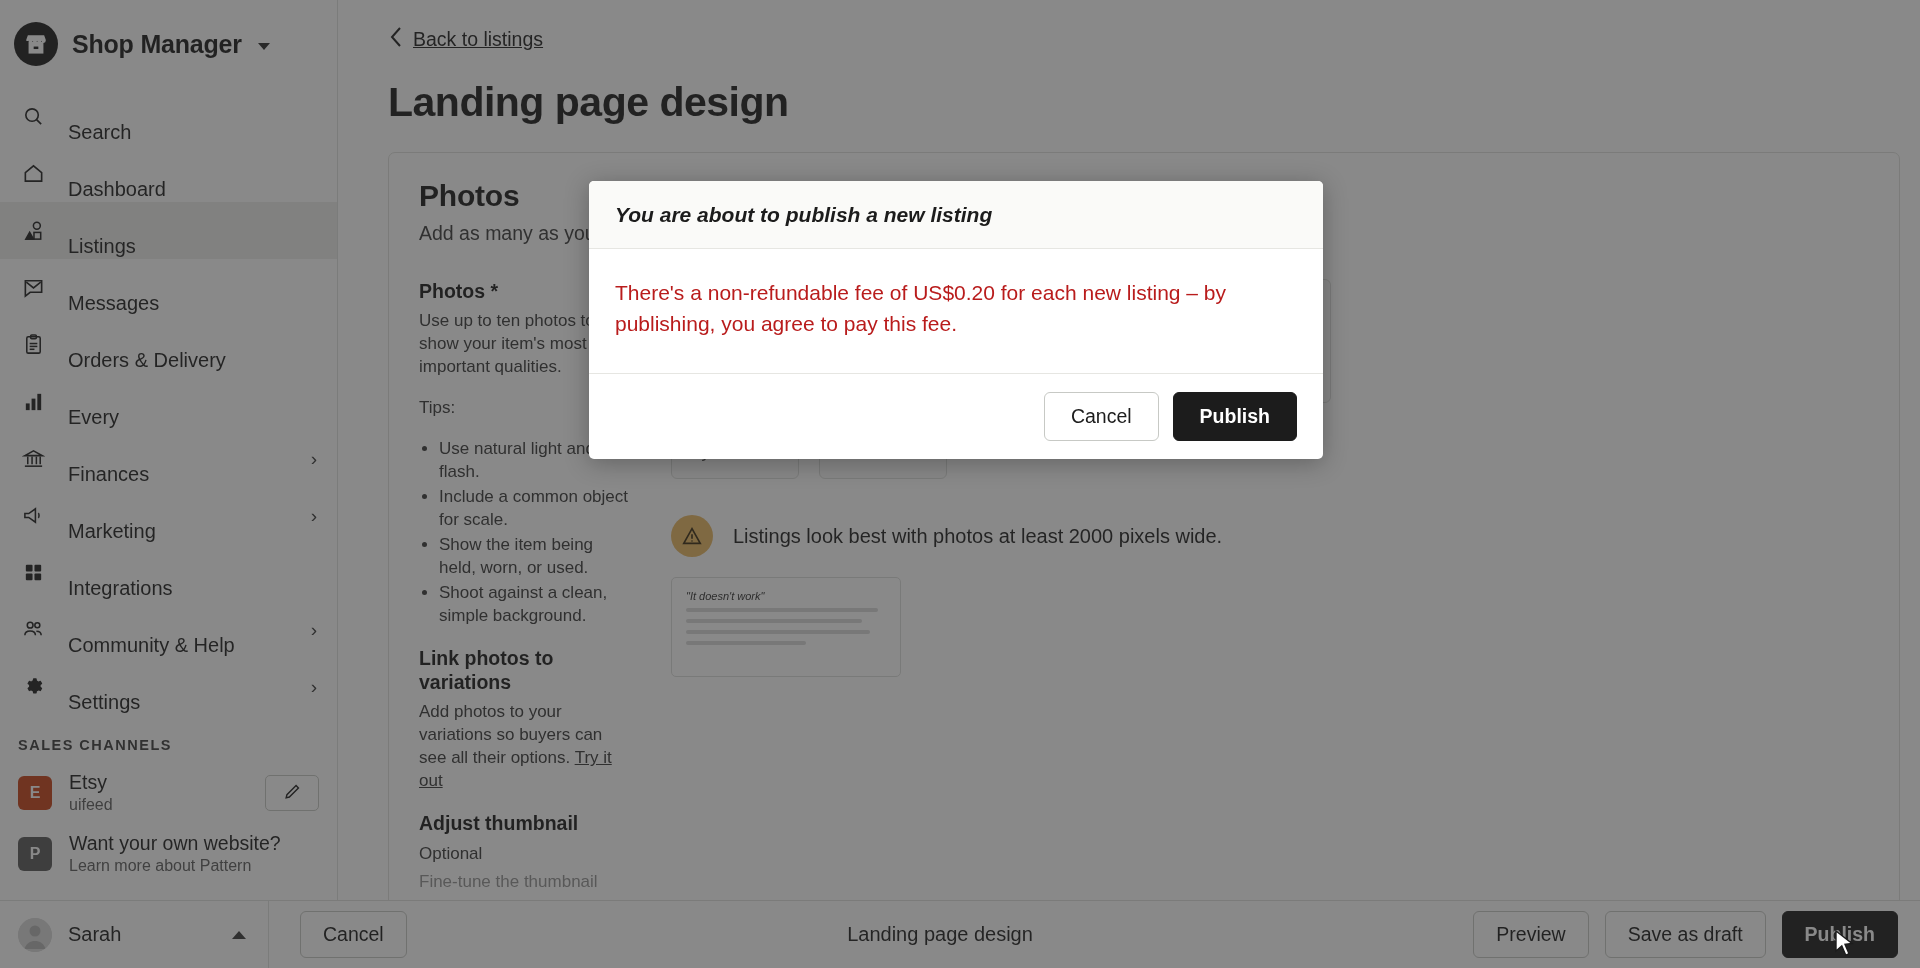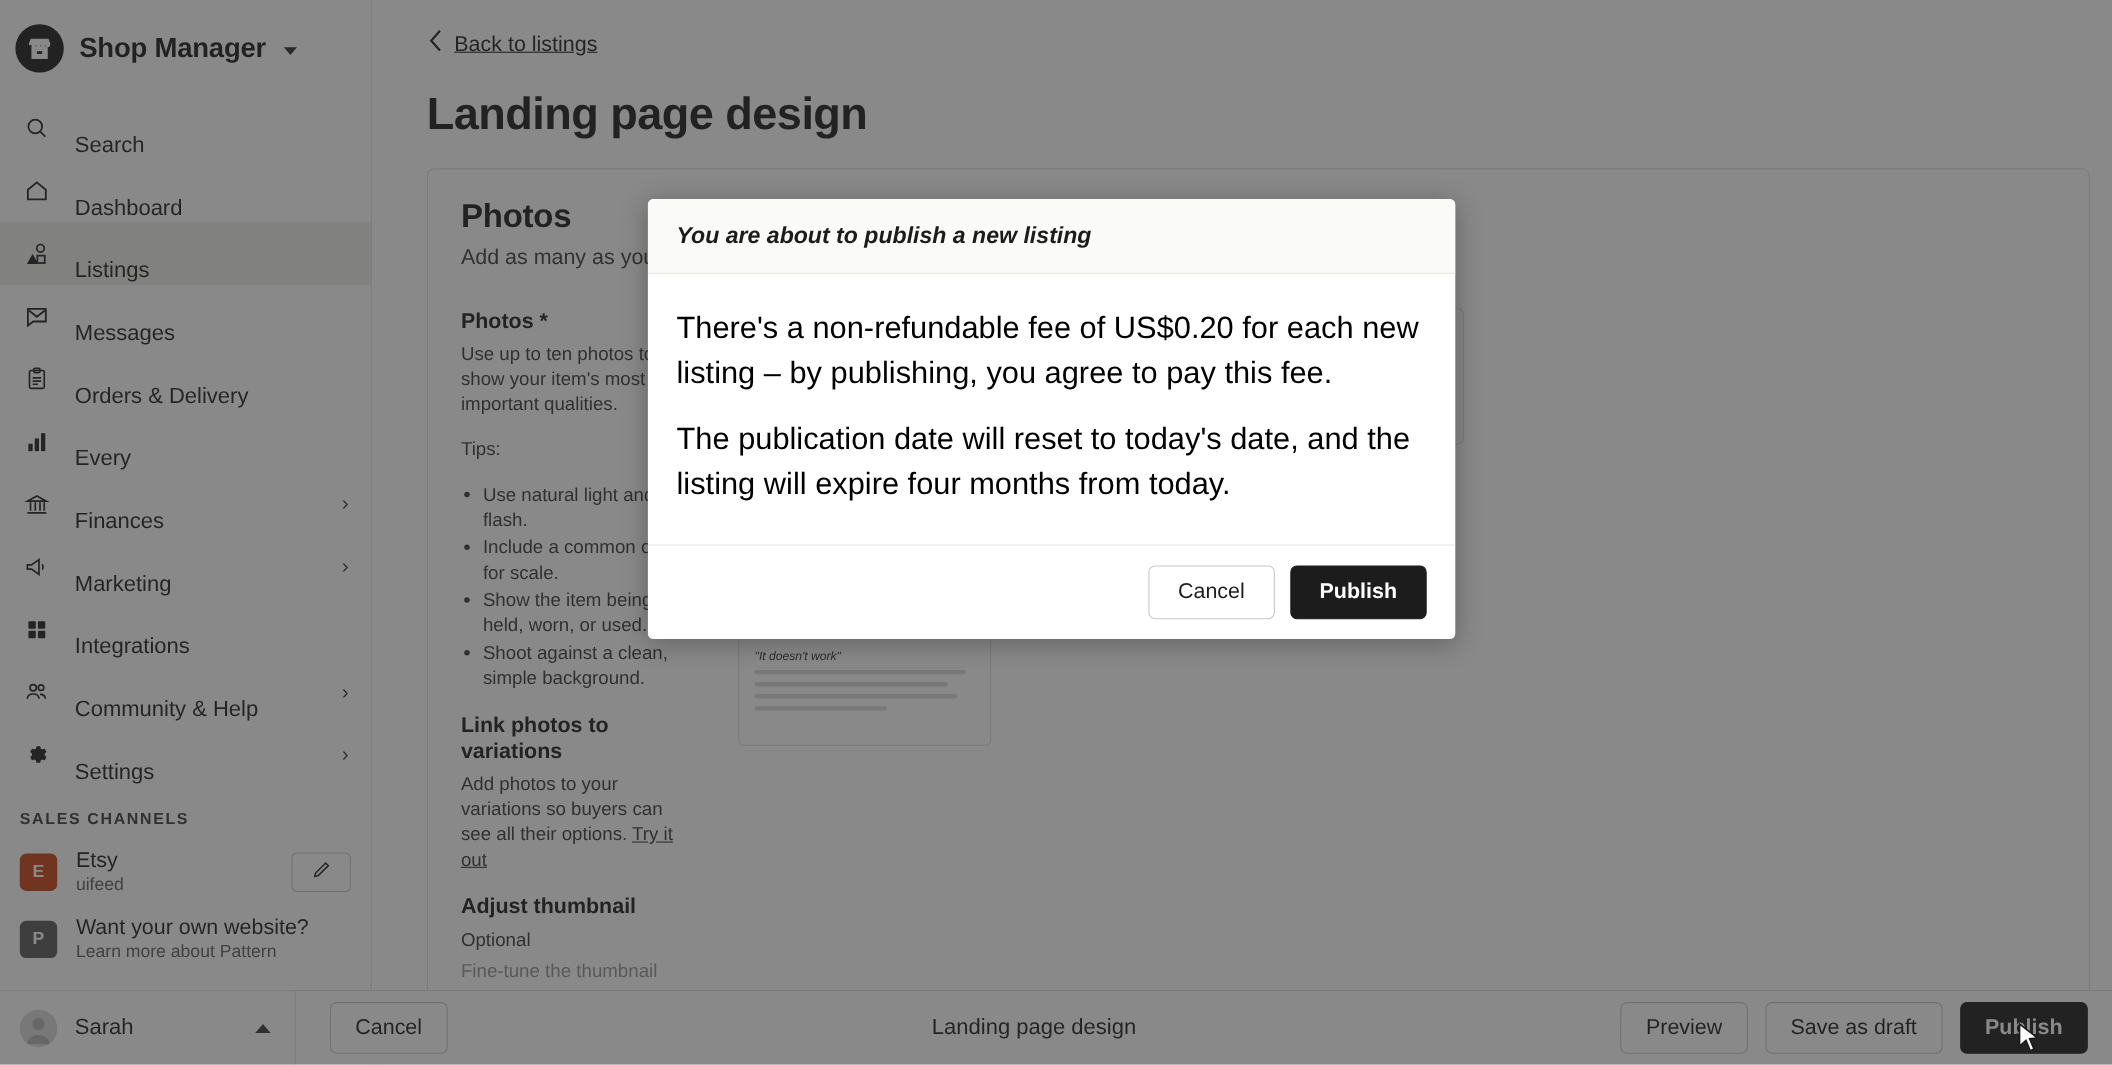--- a/index.html
+++ b/index.html
@@ -175,21 +175,21 @@
     background: #fff; border-radius: 5px;
     box-shadow: 0 4px 24px rgba(0,0,0,0.28);
     overflow: hidden;
   }
   .modal-head {
     background: #fafaf8; border-bottom: 1px solid #e6e6e2;
     padding: 22px 26px 21px 26px;
     font-size: 21px; font-weight: bold; color: #1c1c1c; font-style: italic;
   }
   .modal-body { padding: 28px 26px 34px 26px; }
-  .modal-p { font-size: 28px; line-height: 1.48; color: #000000; }
+  .modal-p { font-size: 21px; line-height: 1.48; color: #b91c1c; }
   .modal-p + .modal-p { margin-top: 18px; }
   .modal-foot {
     border-top: 1px solid #e6e6e2; padding: 18px 26px;
     display: flex; justify-content: flex-end; gap: 14px;
   }
   .modal-foot .btn { padding: 12px 26px; }
 
   .cursor { position: absolute; z-index: 80; left: 1834px; top: 930px; }
 </style>
 </head>
@@ -506,21 +506,20 @@
     <button class="btn">Save as draft</button>
     <button class="btn btn-dark">Publish</button>
   </div>
 
   <div class="overlay"></div>
 
   <div class="modal">
     <div class="modal-head">You are about to publish a new listing</div>
     <div class="modal-body">
       <p class="modal-p">There's a non-refundable fee of US$0.20 for each new listing – by publishing, you agree to pay this fee.</p>
-      <p class="modal-p">The publication date will reset to today's date, and the listing will expire four months from today.</p>
     </div>
     <div class="modal-foot">
       <button class="btn">Cancel</button>
       <button class="btn btn-dark">Publish</button>
     </div>
   </div>
 
   <div class="cursor">
     <svg width="22" height="30" viewBox="0 0 22 30">
         <path d="M2 1l16 12.5-7 .8 4 9.4-3.2 1.5-4-9.4L2 21z" fill="#fff" stroke="#1c1c1c" stroke-width="1.4"></path>

